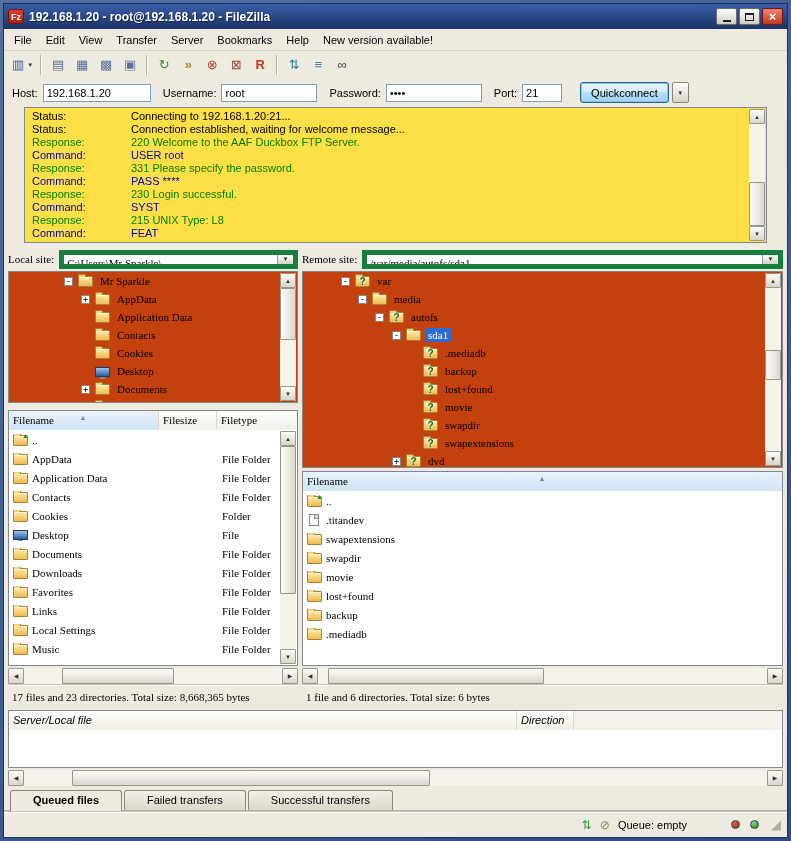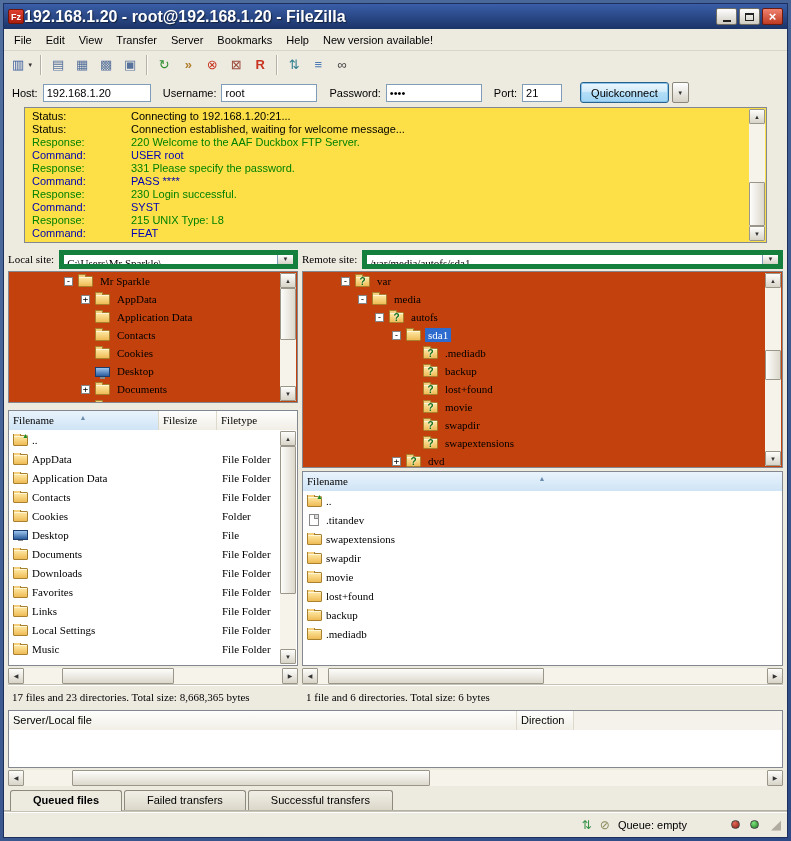--- a/index.html
+++ b/index.html
@@ -3,21 +3,21 @@
 <meta charset="utf-8">
 <style>
   * { box-sizing: border-box; }
   body { margin:0; background:#fff; font-family:"Liberation Sans", sans-serif; }
   .window { width:791px; height:841px; padding:3px; background:linear-gradient(150deg,#51709f,#2e4a86); }
   .inner { height:100%; display:flex; flex-direction:column; background:#edeae0; border:1px solid #1d2f5c; overflow:hidden; }
 
   
   .titlebar { height:25px; flex:none; display:flex; align-items:center; padding:0 4px; background:linear-gradient(var(--titlebar_top,#3a5ea8), var(--titlebar_bottom,#1b3468)); }
   .app-logo { width:16px; height:15px; flex:none; background:linear-gradient(#e0402f,#a81f10); border:1px solid #70150a; border-radius:2px; color:#fff; font-weight:bold; font-size:9px; line-height:14px; text-align:center; }
-  .title-text { color:#fff; font-size:16px; font-weight:bold; flex:1; white-space:nowrap; overflow:hidden; text-shadow:1px 1px 1px rgba(0,0,0,.5); }
+  .title-text { color:#fff; font-size:12px; font-weight:bold; margin-left:5px; flex:1; white-space:nowrap; overflow:hidden; text-shadow:1px 1px 1px rgba(0,0,0,.5); }
   .win-controls { display:flex; gap:2px; }
   .wbtn { width:21px; height:17px; display:flex; align-items:center; justify-content:center; background:linear-gradient(#ffffff,#cfcbc1); border:1px solid #716d63; border-radius:2px; cursor:default; }
   .glyph-min { width:8px; height:2px; background:#222; margin-top:8px; }
   .glyph-max { width:9px; height:8px; border:1px solid #222; border-top-width:2px; }
   .wbtn.close { background:linear-gradient(#ef8270,#bf3a21); border-color:#6e1a0c; color:#fff; font-size:13px; font-weight:bold; line-height:1; }
 
   
   .menubar { height:22px; flex:none; display:flex; align-items:center; padding:0 3px; border-bottom:1px solid #d9d5c9; font-size:11px; }
   .menu-item { padding:3px 7px; white-space:nowrap; }
 
@@ -131,21 +131,21 @@
   .hband { height:17px; flex:none; display:flex; align-items:center; margin-top:1px; }
   .hsb { height:16px; flex:1; display:flex; background:#f5f3ea; }
   .hsb .sb-btn { width:16px; height:16px; }
   .hsb-track { flex:1; position:relative; }
   .hsb-thumb { position:absolute; top:0; height:16px; border:1px solid #9a968a; background:linear-gradient(#fdfdfb,#dcd8cc); border-radius:1px; }
 
   .statusline { height:24px; flex:none; font-size:11px; display:flex; align-items:center; padding:0 4px; border-top:1px solid #c6c2b6; box-shadow:0 1px 0 #fff inset; white-space:nowrap; overflow:hidden; }
 
   
   .queue-wrap { flex:none; margin:2px 4px 0; display:flex; flex-direction:column; }
-  .queue-pane { border:1px solid #828790; background:#fff; display:flex; flex-direction:column; }
+  .queue-pane { border:1px solid #828790; background:#fff; display:flex; flex-direction:column;font-style:italic; }
   .queue-body { height:37px; }
 
   
   .tabsbar { height:25px; flex:none; display:flex; align-items:flex-end; padding:2px 6px 0; gap:2px; border-bottom:1px solid #b5b1a5; }
   .tab { font-size:11px; padding:3px 22px 4px; background:linear-gradient(#f2efe7,#dbd7c9); border:1px solid #8d897d; border-bottom:none; border-radius:3px 3px 0 0; white-space:nowrap;text-align:center; }
   .tab[data-active="true"] { background:#edeae0; font-weight:bold; padding-bottom:5px; margin-bottom:-1px; }
   .statusbar { height:26px; flex:none; display:flex; align-items:center; padding:0 6px; gap:8px; font-size:11px; border-top:1px solid #c6c2b6; box-shadow:0 1px 0 #fff inset; }
   .sb-flex { flex:1; }
   .sb-icon { font-size:12px; }
   .sb-icon[data-name="transfer-activity-icon"]{color:#2f8f3f}

